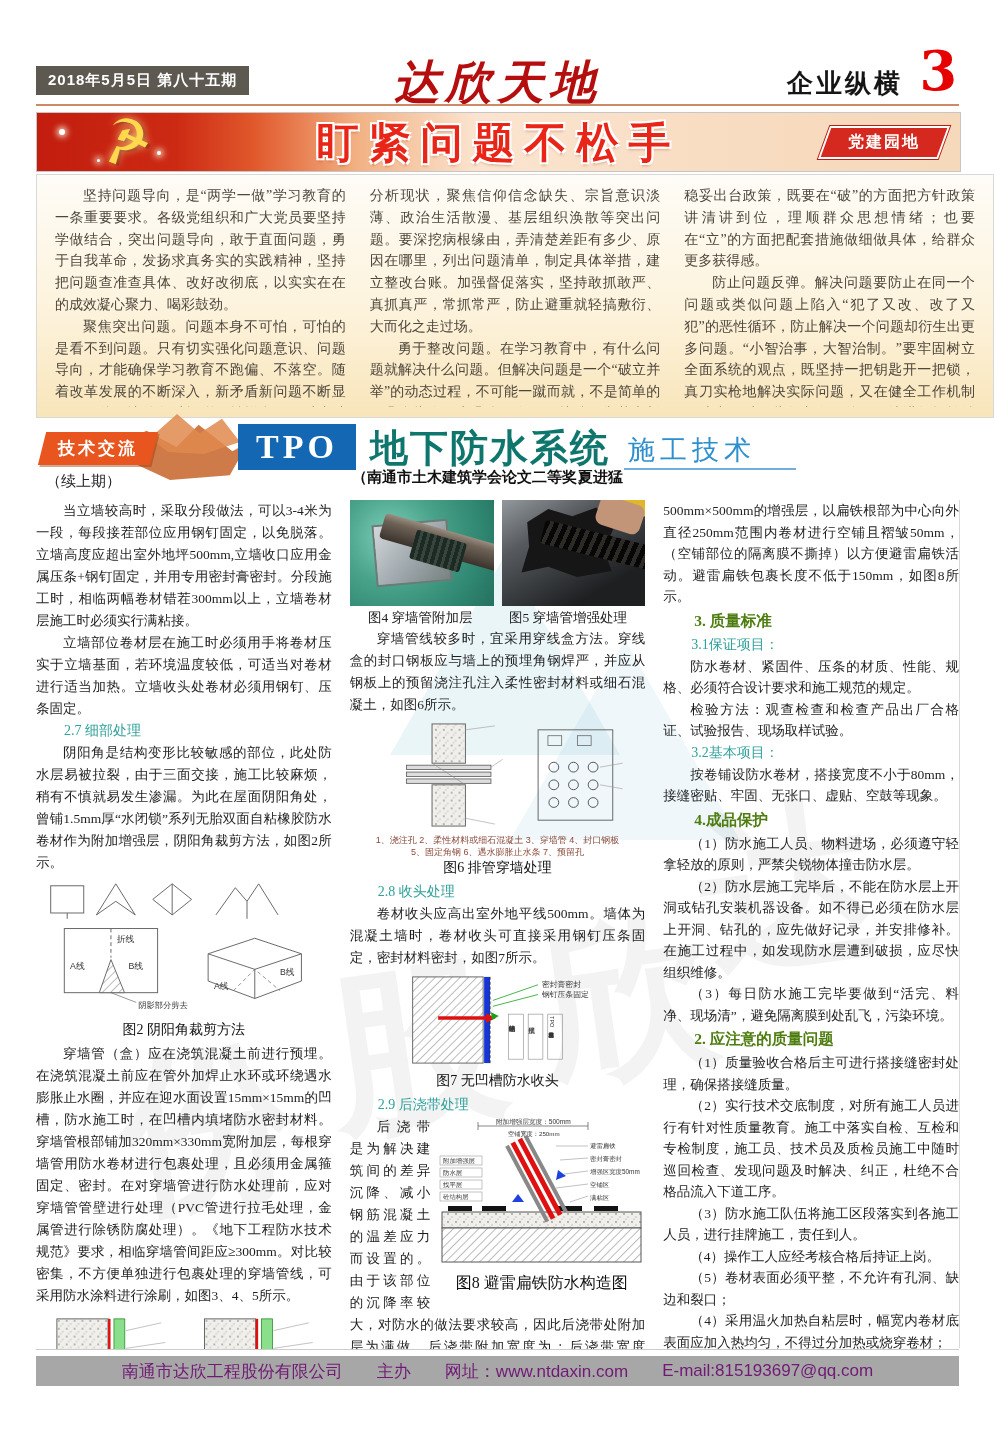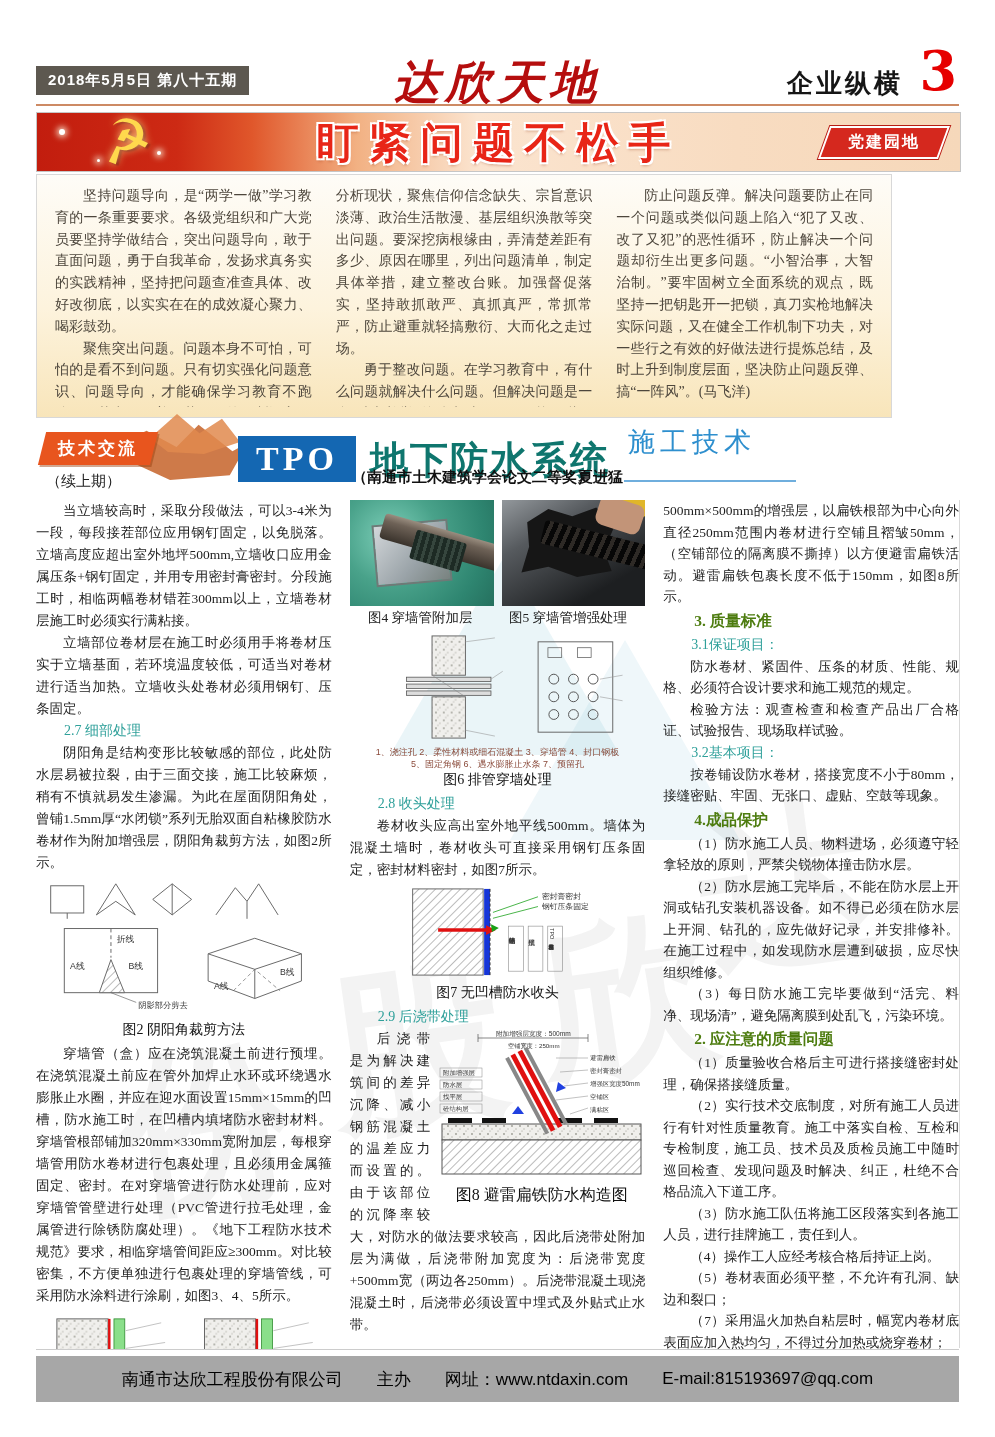--- a/index.html
+++ b/index.html
@@ -23,21 +23,21 @@
                  font-size:58px;text-align:center;transform:rotate(-14deg);
                  text-shadow:0 0 8px rgba(255,240,150,.9),2px 2px 2px rgba(90,0,0,.6);}
   .sparkle{position:absolute;background:#fff;border-radius:50%;box-shadow:0 0 6px 2px rgba(255,255,230,.9);}
   .banner-title{position:absolute;left:150px;right:150px;top:2px;text-align:center;font-size:42px;font-weight:bold;
                 color:#e82517;letter-spacing:10px;
                 text-shadow:-2px -2px 0 #fff,2px -2px 0 #fff,-2px 2px 0 #fff,2px 2px 0 #fff,0 3px 3px rgba(140,40,0,.35);}
   .banner-badge{position:absolute;right:16px;top:13px;background:#d5281e;color:#fff;font-size:16px;font-weight:bold;
                 padding:4px 22px;transform:skewX(-20deg);border:2px solid #fff;box-shadow:0 0 0 1px #b71d14;}
   .banner-badge span{display:inline-block;transform:skewX(20deg);letter-spacing:2px;}
   
-  .article1{position:absolute;top:174px;left:36px;width:856px;height:244px;border:1px solid #d8d8d8;
+  .article1{position:absolute;top:174px;left:36px;width:958px;height:244px;border:1px solid #d8d8d8;
             box-sizing:border-box;padding:10px 18px;display:flex;gap:24px;
             background:linear-gradient(180deg,#fefcf7 0%,#fdf3dd 55%,#f8e5ba 100%);}
   .article1 .col{flex:1;overflow:hidden;}
   .article1 p{margin:0;font-size:14px;line-height:21.8px;text-align:justify;color:#4d463c;
               font-family:"Liberation Serif","DejaVu Serif",serif;}
   .indent{text-indent:2em;}
   
   .tech-deco1{position:absolute;left:118px;top:420px;width:130px;height:60px;background:#c96b35;opacity:.9;
               clip-path:polygon(22% 18%,45% 45%,62% 8%,88% 52%,100% 38%,86% 92%,40% 100%,10% 70%,0 40%);}
   .tech-deco2{position:absolute;left:150px;top:414px;width:90px;height:40px;background:#e08a4e;opacity:.85;
@@ -45,21 +45,21 @@
   .tech-badge{position:absolute;left:42px;top:432px;background:#e8551e;color:#fff;font-size:17px;font-weight:bold;
               padding:5px 16px;transform:skewX(-14deg);box-shadow:2px 2px 0 rgba(150,60,10,.45);}
   .tech-badge span{display:inline-block;transform:skewX(14deg);letter-spacing:3px;}
   .continued{position:absolute;left:46px;top:472px;font-size:15px;color:#222;
              font-family:"Liberation Serif",serif;}
   .tpo-title-row{position:absolute;left:238px;top:424px;display:flex;align-items:flex-end;gap:14px;white-space:nowrap;}
   .tpo-box{background:#1467b2;color:#fff;font-weight:bold;font-size:34px;line-height:46px;padding:0 18px;
            font-family:"Liberation Serif",serif;letter-spacing:4px;}
   .tpo-main{font-size:38px;line-height:44px;font-weight:bold;color:#0f766e;letter-spacing:2px;}
   .tpo-sub{font-size:27px;line-height:36px;color:#2e8fce;letter-spacing:5px;border-bottom:2px solid #6faedd;
-           padding:0 40px 20px 4px;}
+           padding:0 40px 0 4px;}
   .award{position:absolute;left:352px;top:468px;font-size:15px;font-weight:bold;color:#111;}
   .author{position:absolute;left:578px;top:468px;font-size:15px;font-weight:bold;color:#111;}
   
   .tpo-cols{position:absolute;top:500px;left:36px;width:923px;height:850px;display:flex;gap:18px;}
   .tpo-col{flex:1;overflow:hidden;}
   .tpo-col p{margin:0;font-size:13.5px;line-height:22px;text-align:justify;color:#1e1e1e;
              font-family:"Liberation Serif","DejaVu Serif",serif;}
   .col-right p{line-height:21.5px;}
   .h-teal{color:#2fa09a;font-size:14px;line-height:22px;text-indent:2em;font-family:"Liberation Serif",serif;}
   .h-blue{color:#4d7c0f;font-weight:bold;font-size:15.5px;line-height:26px;text-indent:2em;
@@ -87,21 +87,21 @@
            background:repeating-linear-gradient(100deg,#070707 0 5px,#2e2a26 5px 9px);border-radius:4px;}
   .p5-hand{position:absolute;right:2px;top:0;width:46px;height:30px;background:#c29478;transform:rotate(18deg);
            border-radius:8px;}
   .p5-helmet{position:absolute;right:-8px;top:-10px;width:42px;height:28px;background:#e0b62a;border-radius:50% 50% 40% 40%;}
   
   .fig8-float{float:right;width:207px;margin:0 0 2px 8px;}
   .clearfix::after{content:"";display:block;clear:both;}
   
   .end-rule{position:absolute;left:36px;top:1349px;width:923px;height:1px;background:#ccc;}
   .right-rule{position:absolute;left:959px;top:500px;width:1px;height:848px;background:#d9d9d9;}
-  .footer{position:absolute;left:36px;top:1356px;width:923px;height:46px;background:#a7a7a7;color:#000000;
+  .footer{position:absolute;left:36px;top:1356px;width:923px;height:30px;background:#a7a7a7;color:#701a75;
           display:flex;align-items:center;justify-content:center;gap:34px;font-size:17px;}
   .footer span{white-space:nowrap;}
   
   .wm-tri{position:absolute;width:0;height:0;border-left:115px solid transparent;border-right:115px solid transparent;
           border-bottom:200px solid rgba(125,190,210,.16);}
   .wm-char{position:absolute;font-size:175px;color:rgba(40,40,40,.055);font-weight:bold;
            font-family:"Liberation Serif",serif;transform:rotate(-8deg);}
   svg text{fill:#333;font-family:"Liberation Sans",sans-serif;}
 </style>
 </head>
@@ -149,20 +149,21 @@
   <div class="article1">
     <div class="col">
       <p class="indent">坚持问题导向，是“两学一做”学习教育的一条重要要求。各级党组织和广大党员要坚持学做结合，突出问题导向，敢于直面问题，勇于自我革命，发扬求真务实的实践精神，坚持把问题查准查具体、改好改彻底，以实实在在的成效凝心聚力、喝彩鼓劲。</p>
       <p class="indent">聚焦突出问题。问题本身不可怕，可怕的是看不到问题。只有切实强化问题意识、问题导向，才能确保学习教育不跑偏、不落空。随着改革发展的不断深入，新矛盾新问题不断显现，亟待解决的各种问题日益增多。面对这种情形，要立足实际认真</p>
     </div>
     <div class="col">
       <p>分析现状，聚焦信仰信念缺失、宗旨意识淡薄、政治生活散漫、基层组织涣散等突出问题。要深挖病根缘由，弄清楚差距有多少、原因在哪里，列出问题清单，制定具体举措，建立整改台账。加强督促落实，坚持敢抓敢严、真抓真严，常抓常严，防止避重就轻搞敷衍、大而化之走过场。</p>
       <p class="indent">勇于整改问题。在学习教育中，有什么问题就解决什么问题。但解决问题是一个“破立并举”的动态过程，不可能一蹴而就，不是简单的下几个指令，定几个任务。要找准贯彻落实新发展理念和维护群众利益二者之间的结合点，立足本地实际情况</p>
     </div>
     <div class="col">
+      <p>稳妥出台政策，既要在“破”的方面把方针政策讲清讲到位，理顺群众思想情绪；也要在“立”的方面把配套措施做细做具体，给群众更多获得感。</p>
       <p class="indent">防止问题反弹。解决问题要防止在同一个问题或类似问题上陷入“犯了又改、改了又犯”的恶性循环，防止解决一个问题却衍生出更多问题。“小智治事，大智治制。”要牢固树立全面系统的观点，既坚持一把钥匙开一把锁，真刀实枪地解决实际问题，又在健全工作机制下功夫，对一些行之有效的好做法进行提炼总结，及时上升到制度层面，坚决防止问题反弹、搞“一阵风”。(马飞洋)</p>
     </div>
   </div>
 
   <div class="tech-deco1"></div>
   <div class="tech-deco2"></div>
   <div class="tech-badge"><span>技术交流</span></div>
   <div class="continued">（续上期）</div>
   <div class="tpo-title-row">
     <span class="tpo-box">TPO</span>
@@ -249,20 +250,21 @@
           <div class="p5-patch"></div>
           <div class="p5-helmet"></div>
           <div class="p5-hand"></div>
           <div class="p5-pipe"></div>
         </div>
       </div>
       <div class="sub-caps" style="margin-top:3px;">
         <span style="border:none;font-size:13.5px;font-weight:normal;font-family:'Liberation Serif',serif;">图4 穿墙管附加层</span>
         <span style="border:none;font-size:13.5px;font-weight:normal;font-family:'Liberation Serif',serif;">图5 穿墙管增强处理</span>
       </div>
+      <p class="indent">穿墙管线较多时，宜采用穿线盒方法。穿线盒的封口钢板应与墙上的预埋角钢焊严，并应从钢板上的预留浇注孔注入柔性密封材料或细石混凝土，如图6所示。</p>
 
       <div class="fig">
         <svg viewBox="0 0 290 112" width="100%" height="110">
           <rect x="78" y="4" width="34" height="40" fill="url(#pdots)" stroke="#666"></rect>
           <rect x="78" y="66" width="34" height="42" fill="url(#pdots)" stroke="#666"></rect>
           <g fill="#ddd" stroke="#555" stroke-width="0.8">
             <rect x="52" y="46" width="86" height="4.5"></rect>
             <rect x="52" y="53" width="86" height="4.5"></rect>
             <rect x="52" y="60" width="86" height="4.5"></rect>
           </g>
@@ -389,21 +391,21 @@
       <div class="h-blue">4.成品保护</div>
       <p class="indent">（1）防水施工人员、物料进场，必须遵守轻拿轻放的原则，严禁尖锐物体撞击防水层。</p>
       <p class="indent">（2）防水层施工完毕后，不能在防水层上开洞或钻孔安装机器设备。如不得已必须在防水层上开洞、钻孔的，应先做好记录，并安排修补。在施工过程中，如发现防水层遭到破损，应尽快组织维修。</p>
       <p class="indent">（3）每日防水施工完毕要做到“活完、料净、现场清”，避免隔离膜到处乱飞，污染环境。</p>
       <div class="h-blue">2. 应注意的质量问题</div>
       <p class="indent">（1）质量验收合格后主可进行搭接缝密封处理，确保搭接缝质量。</p>
       <p class="indent">（2）实行技术交底制度，对所有施工人员进行有针对性质量教育。施工中落实自检、互检和专检制度，施工员、技术员及质检员施工中随时巡回检查、发现问题及时解决、纠正，杜绝不合格品流入下道工序。</p>
       <p class="indent">（3）防水施工队伍将施工区段落实到各施工人员，进行挂牌施工，责任到人。</p>
       <p class="indent">（4）操作工人应经考核合格后持证上岗。</p>
       <p class="indent">（5）卷材表面必须平整，不允许有孔洞、缺边和裂口；</p>
-      <p class="indent">（7）采用温火加热自粘层时，幅宽内卷材底表面应加入热均匀，不得过分加热或烧穿卷材；</p>
+      <p class="indent">（4）采用温火加热自粘层时，幅宽内卷材底表面应加入热均匀，不得过分加热或烧穿卷材；</p>
 
     </div>
   </div>
 
   <div class="right-rule"></div>
   <div class="end-rule"></div>
 
   <div class="footer">
     <span>南通市达欣工程股份有限公司</span>
     <span>主办</span>

